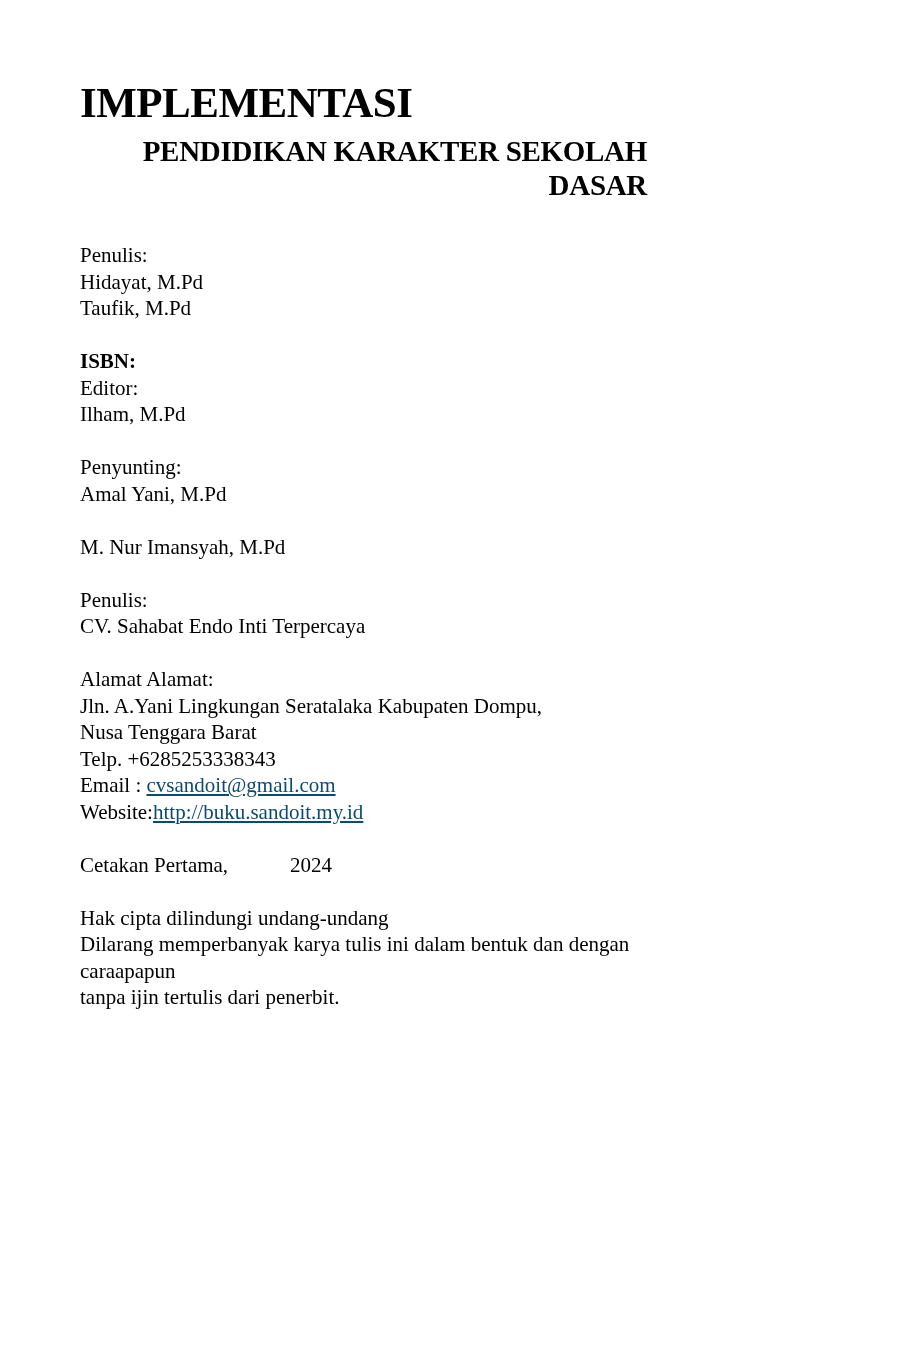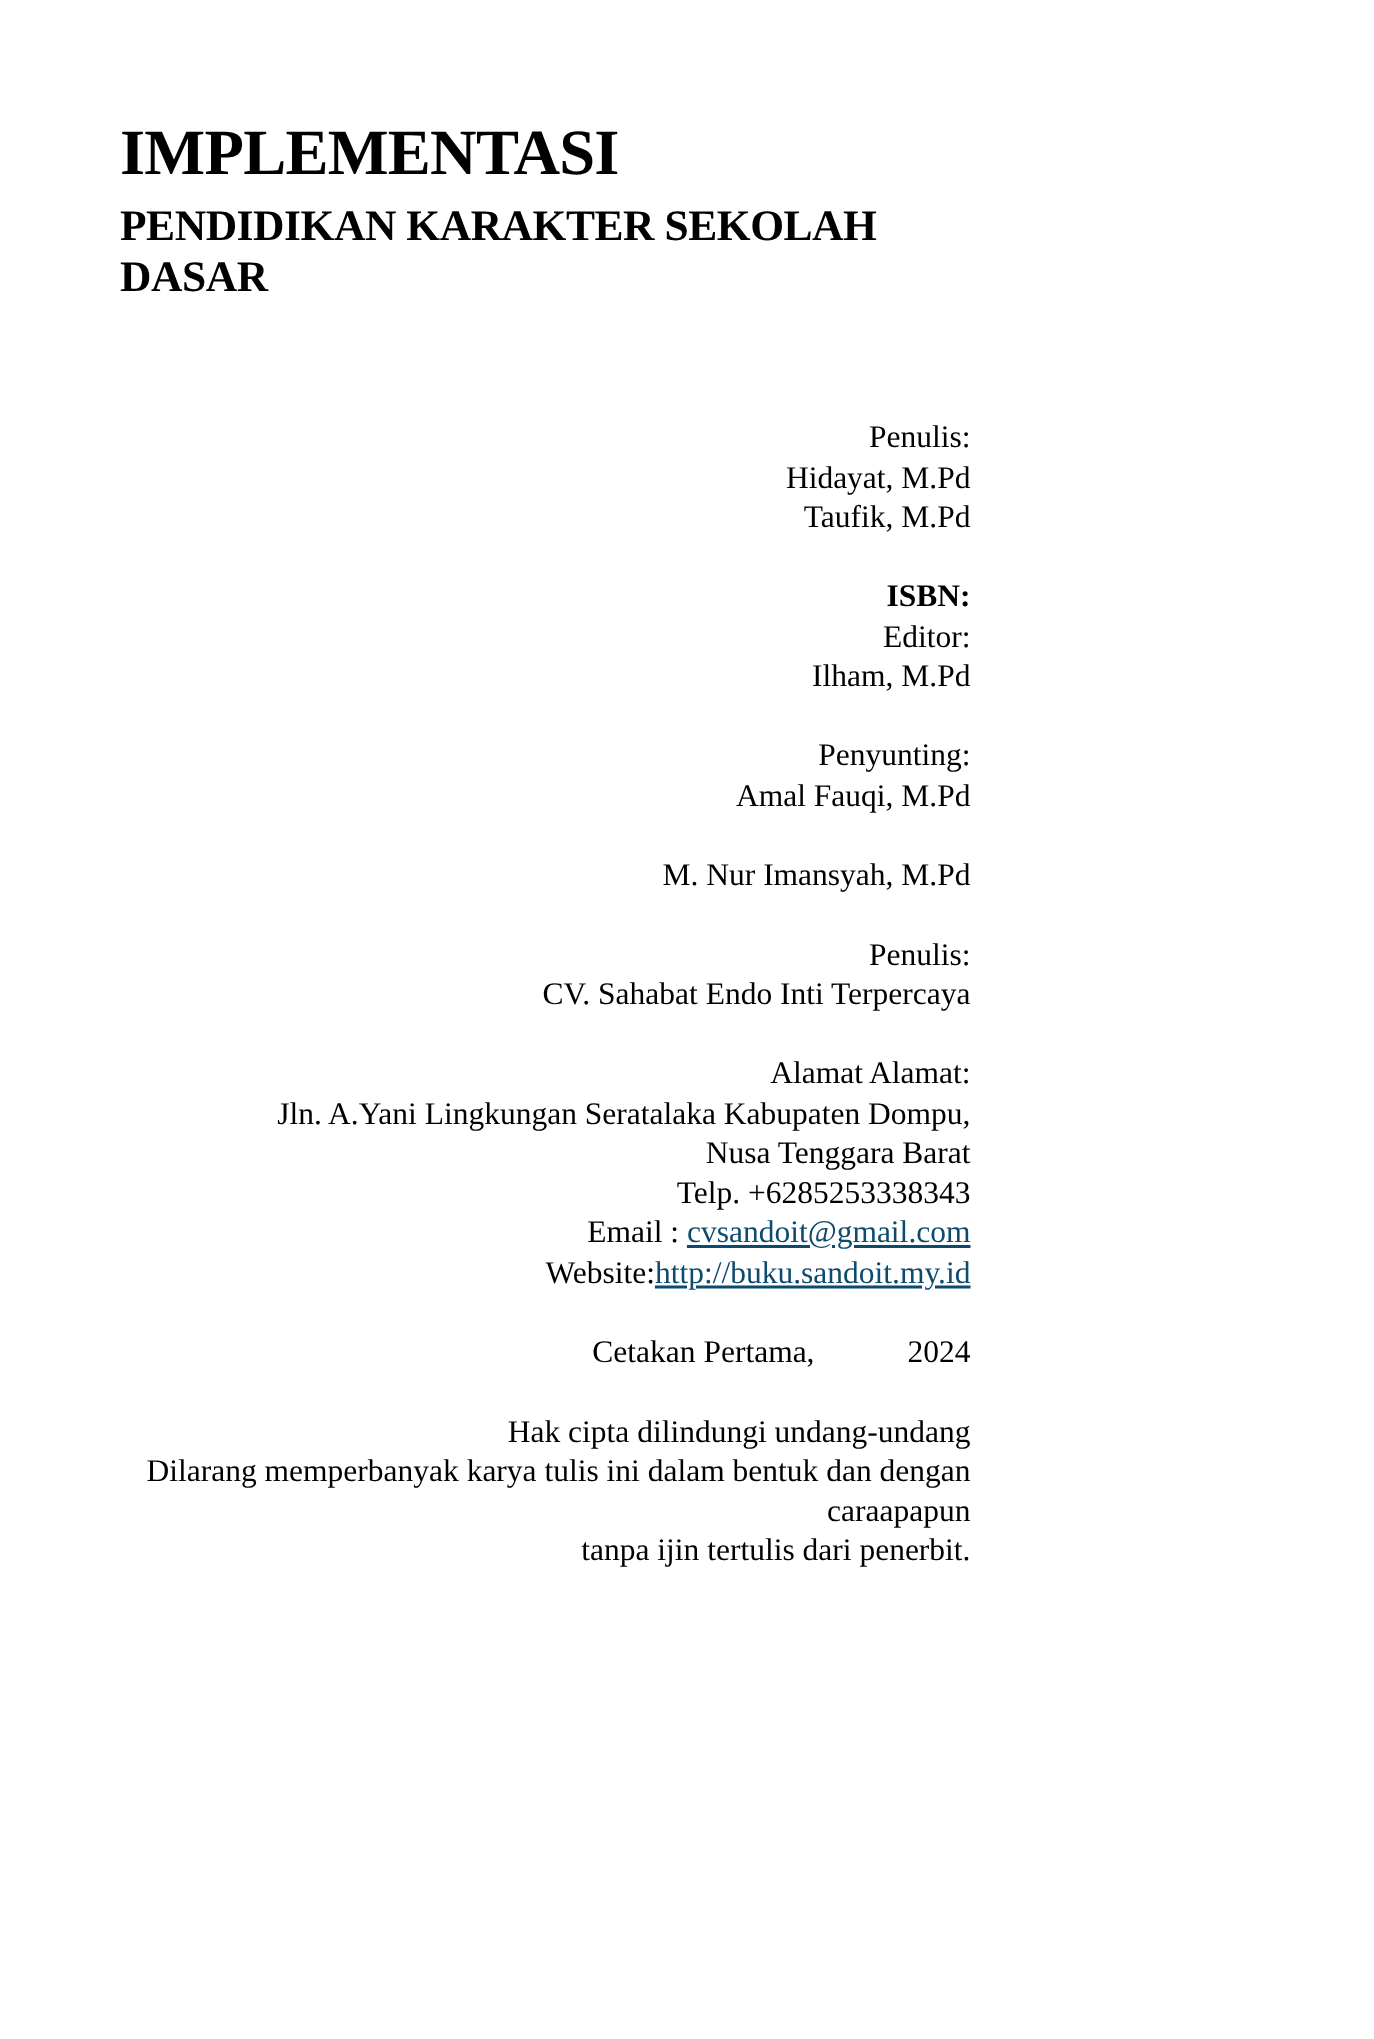--- a/index.html
+++ b/index.html
@@ -26,26 +26,26 @@
     line-height: 50px;
     margin: 0;
     letter-spacing: -0.5px;
   }
   .book-subtitle {
     font-size: 29px;
     font-weight: bold;
     line-height: 34px;
     margin: 6px 0 0 0;
     letter-spacing: -0.3px;
+    text-align: right;
   }
   .imprint {
-    margin-top: 76px;
+    margin-top: 40px;
     font-size: 21px;
     line-height: 26.5px;
-    text-align: right;
   }
   .block {
     margin: 0 0 26.5px 0;
   }
   .block p {
     margin: 0;
   }
   .bold-label {
     font-weight: bold;
   }
@@ -76,21 +76,21 @@
     </div>
 
     <div class="block">
       <p class="bold-label">ISBN:</p>
       <p>Editor:</p>
       <p>Ilham, M.Pd</p>
     </div>
 
     <div class="block">
       <p>Penyunting:</p>
-      <p>Amal Fauqi, M.Pd</p>
+      <p>Amal Yani, M.Pd</p>
     </div>
 
     <div class="block">
       <p>M. Nur Imansyah, M.Pd</p>
     </div>
 
     <div class="block">
       <p>Penulis:</p>
       <p>CV. Sahabat Endo Inti Terpercaya</p>
     </div>

